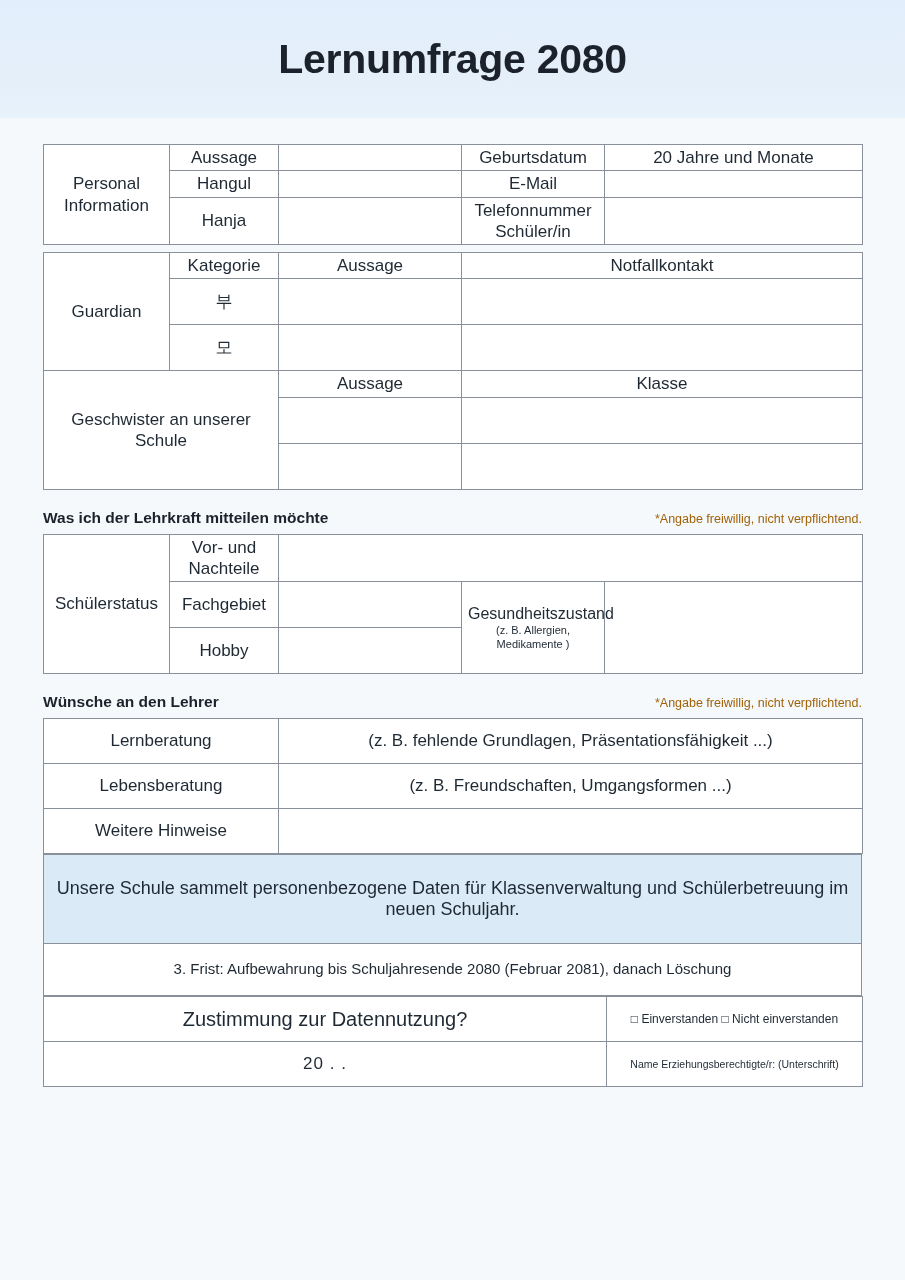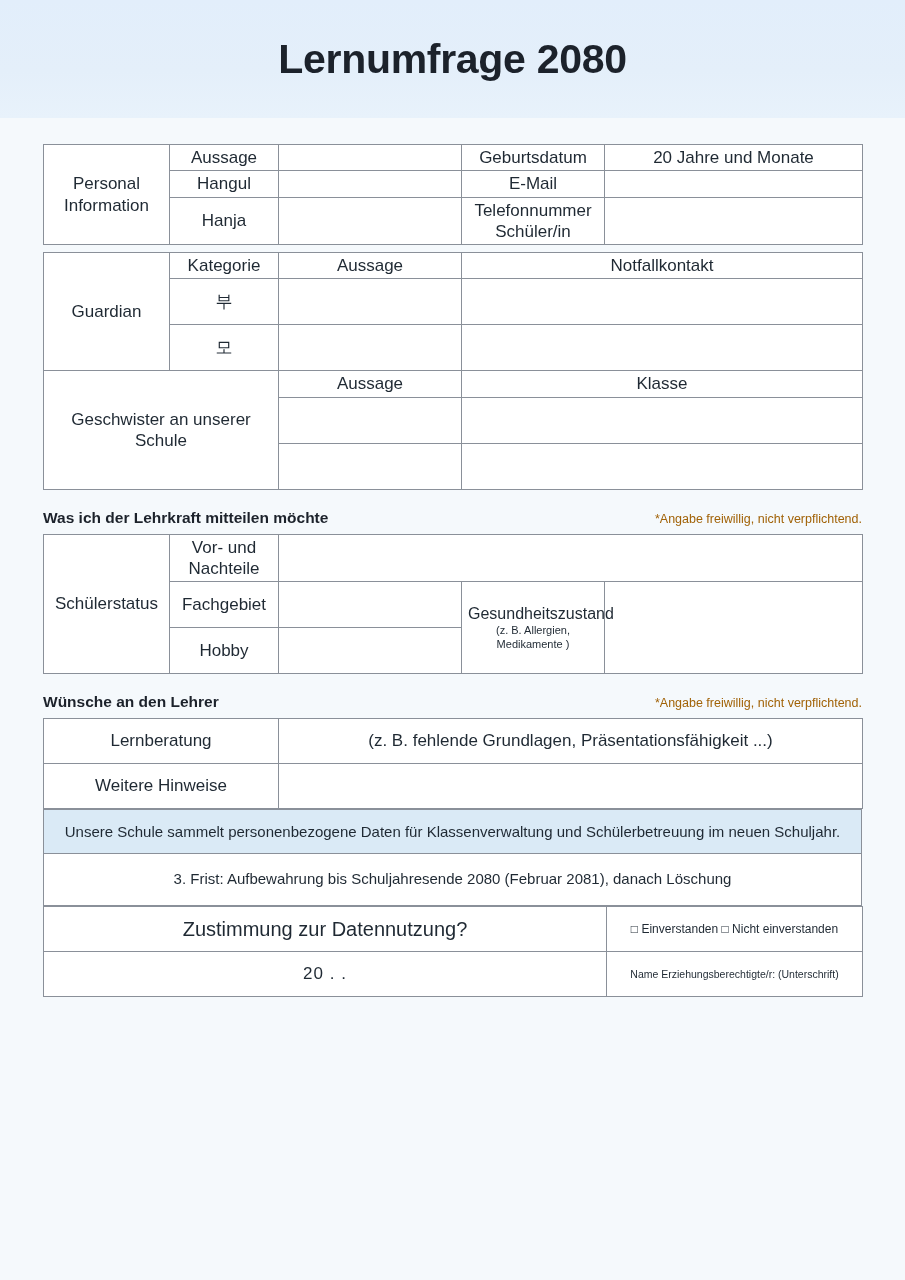--- a/index.html
+++ b/index.html
@@ -82,22 +82,22 @@
   
   .consent-box {
     width: 819px;
     border: 1px solid #8a9099;
     background: #ffffff;
   }
   .consent-banner {
     background: #daeaf6;
     border-bottom: 1px solid #8a9099;
     text-align: center;
-    font-size: 15px;
-    padding: 13px 10px;
+    font-size: 18px;
+    padding: 23px 10px;
     color: #1f2933;
   }
   .consent-body {
     text-align: center;
     font-size: 15px;
     padding: 13px 10px 15px 10px;
     line-height: 1.55;
     color: #1f2933;
   }
   .consent-body div { white-space: nowrap; }
@@ -248,20 +248,24 @@
     <colgroup>
         <col style="width:235px">
         <col style="width:584px">
       </colgroup>
     <tbody>
       <tr>
         <td class="lbl" style="height:45px">Lernberatung</td>
         <td class="left">(z. B. fehlende Grundlagen, Präsentationsfähigkeit ...)</td>
       </tr>
       <tr>
+        <td class="lbl" style="height:45px">Lebensberatung</td>
+        <td class="left">(z. B. Freundschaften, Umgangsformen ...)</td>
+      </tr>
+      <tr>
         <td class="lbl" style="height:45px">Weitere Hinweise</td>
         <td class="left"></td>
       </tr>
     </tbody>
   </table>
 
 
   <div class="consent-box">
     <div class="consent-banner">Unsere Schule sammelt personenbezogene Daten für Klassenverwaltung und Schülerbetreuung im neuen Schuljahr.</div>
     <div class="consent-body">

